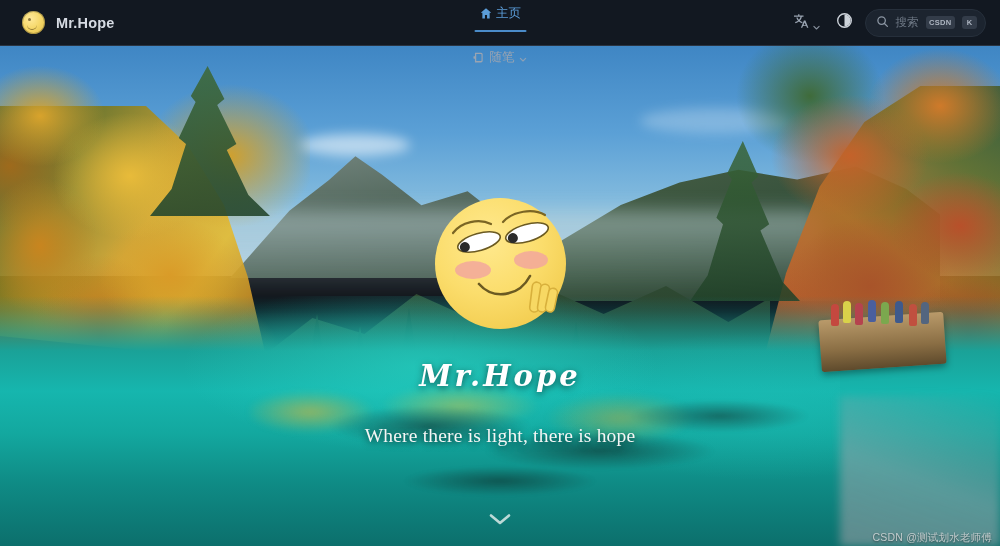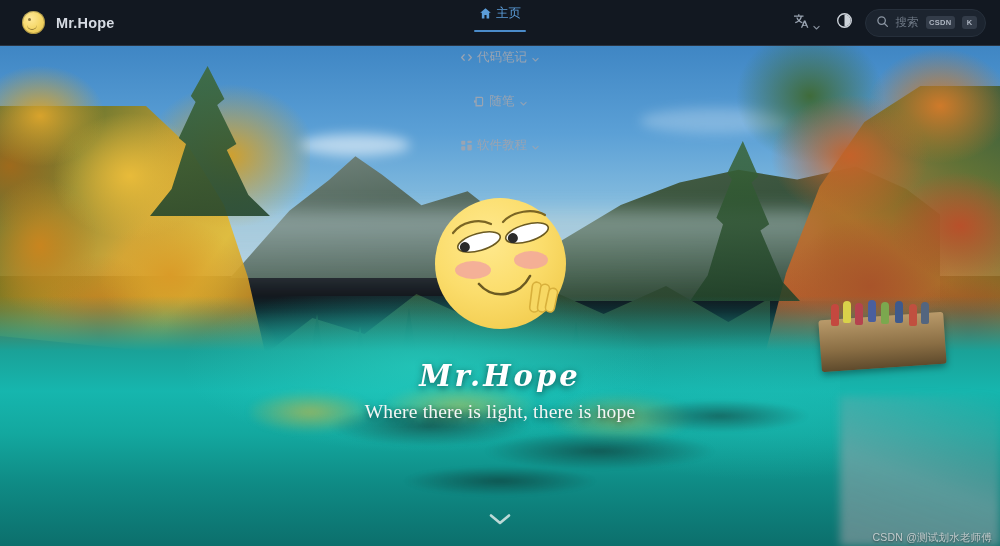--- a/index.html
+++ b/index.html
@@ -229,21 +229,21 @@
   }
   .hero-avatar svg { position:absolute; inset:0; width:131px; height:131px; }
   .hero-title {
     margin-top:30px;
     font-family:"DejaVu Serif", serif;
     font-style:italic; font-weight:700;
     font-size:29px; color:#ffffff; letter-spacing:3px;
     text-shadow:0 2px 7px rgba(0,0,0,.55);
   }
   .hero-tagline {
-    margin-top:8px;
+    margin-top:32px;
     font-family:"Liberation Serif", serif;
     font-size:19.5px; color:#f4f6f5; letter-spacing:.2px;
     text-shadow:0 2px 7px rgba(0,0,0,.6);
   }
   .scroll-down {
     position:absolute; left:50%; transform:translateX(-50%);
     bottom:14px; width:34px; height:22px;
     display:flex; align-items:center; justify-content:center;
     cursor:pointer; opacity:.8;
   }
@@ -271,65 +271,36 @@
       <div class="nav-item active">
         <span class="nm-icon">
           <svg viewBox="0 0 16 16" fill="#5b9dd9">
               <path d="M8 1.5 1.5 7h2v7h3.2V9.8h2.6V14h3.2V7h2L8 1.5z"></path>
             </svg>
         </span>
         <span>主页</span>
         <span class="underline"></span>
       </div>
 
-      <div class="nav-item">
-        <span class="nm-icon">
-          <svg viewBox="0 0 16 16" fill="none" stroke="#9aa4b2" stroke-width="1.5" stroke-linecap="round" stroke-linejoin="round">
-            <path d="M5.2 4.6 2 8l3.2 3.4M10.8 4.6 14 8l-3.2 3.4"></path>
-          </svg>
-        </span>
-        <span>代码笔记</span>
-        <span class="chev">
-          <svg viewBox="0 0 12 12" fill="none" stroke="#9aa4b2" stroke-width="1.5" stroke-linecap="round" stroke-linejoin="round">
-              <path d="M2.5 4.5 6 8l3.5-3.5"></path>
-            </svg>
-        </span>
-      </div>
 
       <div class="nav-item">
         <span class="nm-icon">
           <svg viewBox="0 0 16 16" fill="#9aa4b2">
               <path d="M3 2h7.5a2 2 0 0 1 2 2v8a2 2 0 0 1-2 2H3V2zm1.6 1.6v8.8h5.9a.6.6 0 0 0 .6-.6V4.2a.6.6 0 0 0-.6-.6H4.6z"></path>
               <rect x="1.2" y="6.4" width="2.4" height="3.2" rx=".6"></rect>
             </svg>
         </span>
         <span>随笔</span>
         <span class="chev">
           <svg viewBox="0 0 12 12" fill="none" stroke="#9aa4b2" stroke-width="1.5" stroke-linecap="round" stroke-linejoin="round">
               <path d="M2.5 4.5 6 8l3.5-3.5"></path>
             </svg>
         </span>
       </div>
 
-      <div class="nav-item">
-        <span class="nm-icon">
-          <svg viewBox="0 0 16 16" fill="#9aa4b2">
-              <rect x="1.5" y="2" width="5" height="5" rx="1"></rect>
-              <rect x="9" y="2" width="5.5" height="3" rx="1"></rect>
-              <rect x="1.5" y="9" width="5" height="5" rx="1"></rect>
-              <rect x="9" y="7" width="5.5" height="7" rx="1"></rect>
-            </svg>
-        </span>
-        <span>软件教程</span>
-        <span class="chev">
-          <svg viewBox="0 0 12 12" fill="none" stroke="#9aa4b2" stroke-width="1.5" stroke-linecap="round" stroke-linejoin="round">
-              <path d="M2.5 4.5 6 8l3.5-3.5"></path>
-            </svg>
-        </span>
-      </div>
 
     </div>
 
     <div class="nav-right">
 
       <div class="icon-btn">
         <span>
           <svg width="16" height="16" viewBox="0 0 16 16" fill="#9aa4b2">
             <path d="M1 2.6h4.1V1.2h1.3v1.4h4.1v1.2H8.9c-.3 1.6-1 2.9-2 3.9.8.6 1.7 1 2.7 1.3l-.5 1.2c-1.2-.4-2.3-.9-3.2-1.7-.9.8-2.1 1.4-3.4 1.8l-.5-1.2c1.2-.3 2.2-.8 3-1.4-.8-.9-1.4-2-1.7-3.2h1.3c.3.9.7 1.6 1.3 2.3.8-.8 1.3-1.8 1.6-3H1V2.6z"></path>
             <path d="M10.9 7.6h1.5l3 7.2h-1.4l-.7-1.8h-3.3l-.7 1.8H7.9l3-7.2zm.75 1.9-1.1 2.7h2.2l-1.1-2.7z"></path>

